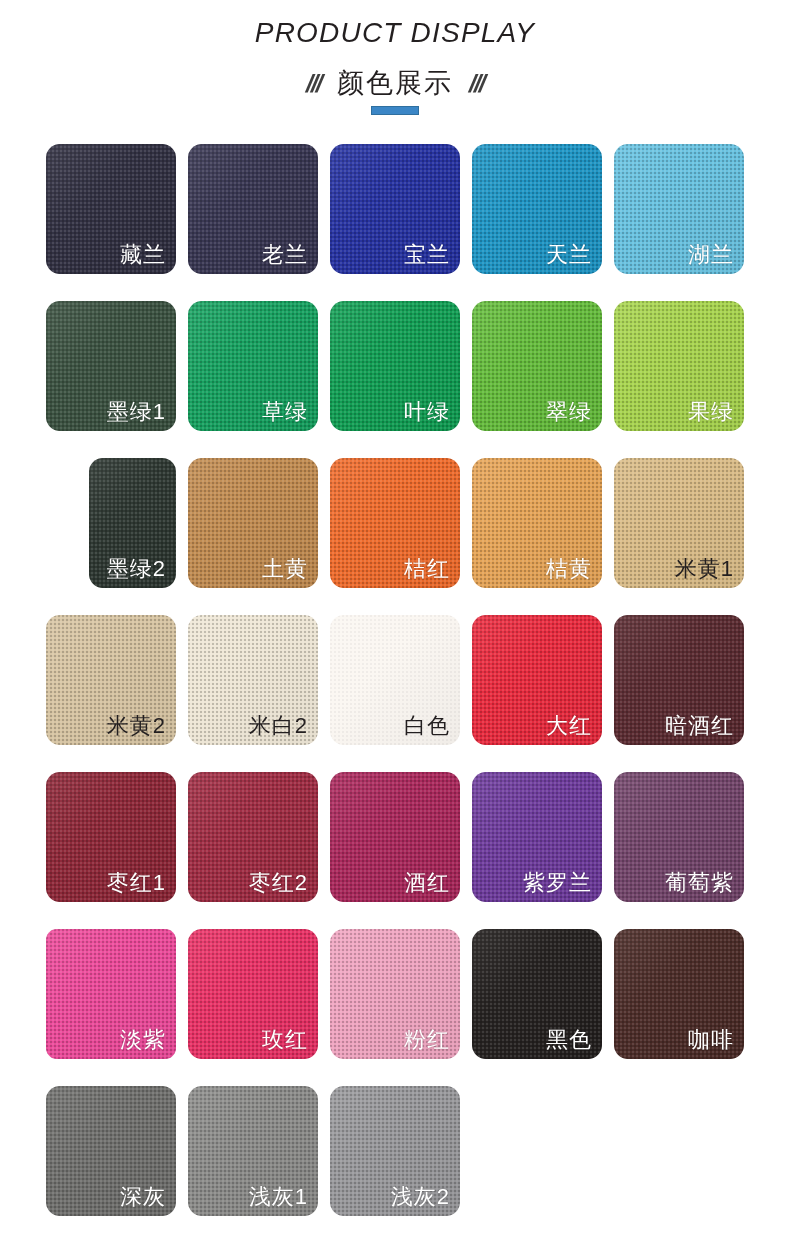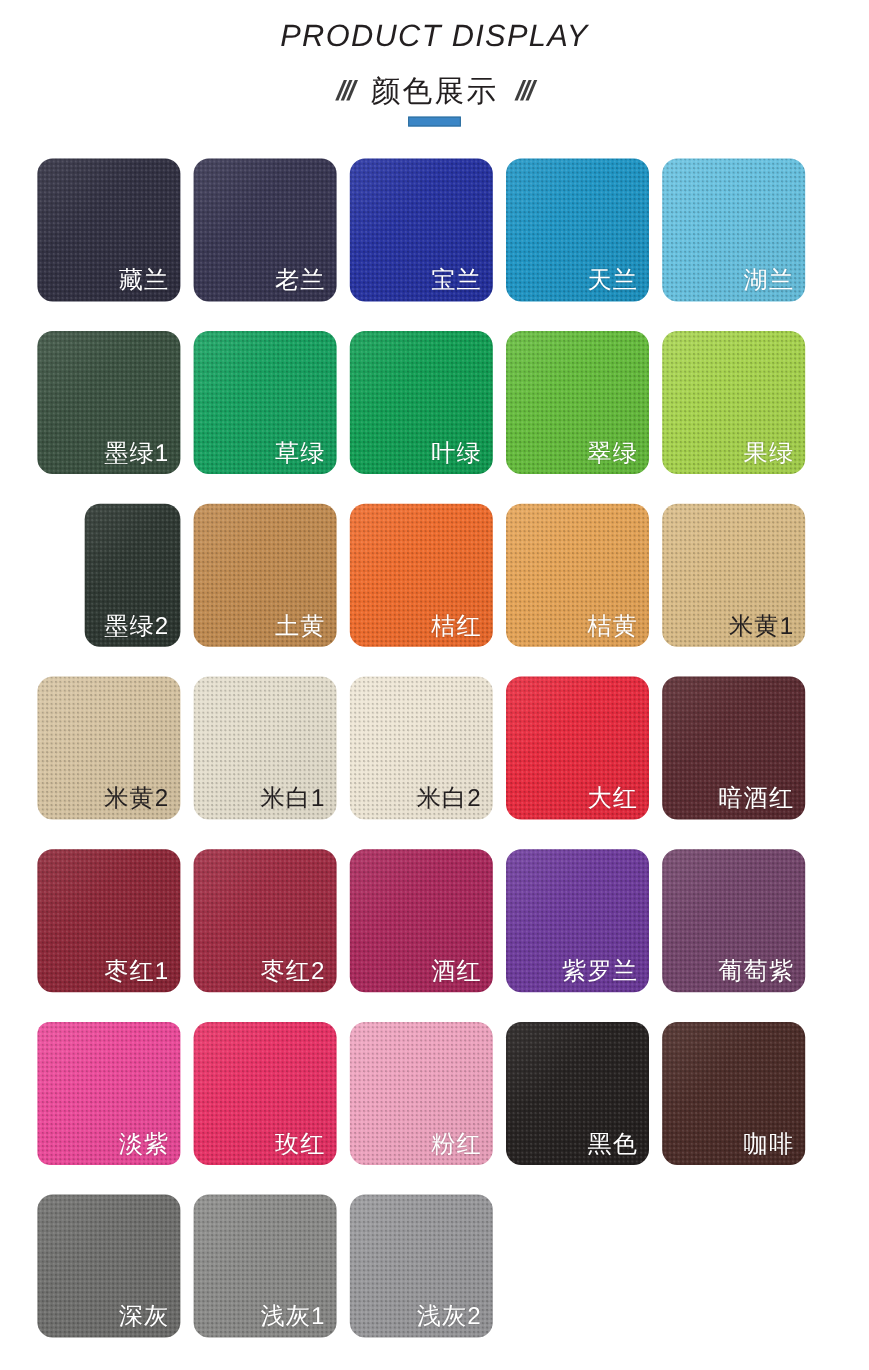--- a/index.html
+++ b/index.html
@@ -57,21 +57,21 @@
     background: #3b86c6;
     margin: 8px auto 0 auto;
     border: 1px solid #2f6f9f;
     box-sizing: border-box;
   }
 
   
   .grid {
     position: absolute;
     top: 144px;
-    left: 34px;
+    left: 46px;
     width: 700px;
     display: grid;
     grid-template-columns: repeat(5, 130px);
     grid-auto-rows: 130px;
     column-gap: 12px;
     row-gap: 27px;
   }
 
   .swatch {
     position: relative;
@@ -207,30 +207,30 @@
     <div class="swatch" style="background: rgb(217, 187, 134);">
       <div class="tex"></div>
       <div class="sheen"></div>
       <div class="swatch-label dark">米黄1</div>
     </div>
     <div class="swatch" style="background: rgb(214, 195, 161);">
       <div class="tex"></div>
       <div class="sheen"></div>
       <div class="swatch-label dark">米黄2</div>
     </div>
-    <div class="swatch" style="background: rgb(228, 222, 205);">
-      <div class="tex"></div>
-      <div class="sheen"></div>
-      <div class="swatch-label dark">米白1</div>
-    </div>
     <div class="swatch" style="background: rgb(238, 230, 213);">
       <div class="tex"></div>
       <div class="sheen"></div>
       <div class="swatch-label dark">米白2</div>
     </div>
+    <div class="swatch plain" style="background: rgb(251, 247, 242);">
+      <div class="tex"></div>
+      <div class="sheen"></div>
+      <div class="swatch-label dark">白色</div>
+    </div>
     <div class="swatch" style="background: rgb(232, 40, 60);">
       <div class="tex"></div>
       <div class="sheen"></div>
       <div class="swatch-label light">大红</div>
     </div>
     <div class="swatch" style="background: rgb(89, 41, 47);">
       <div class="tex"></div>
       <div class="sheen"></div>
       <div class="swatch-label light">暗酒红</div>
     </div>

